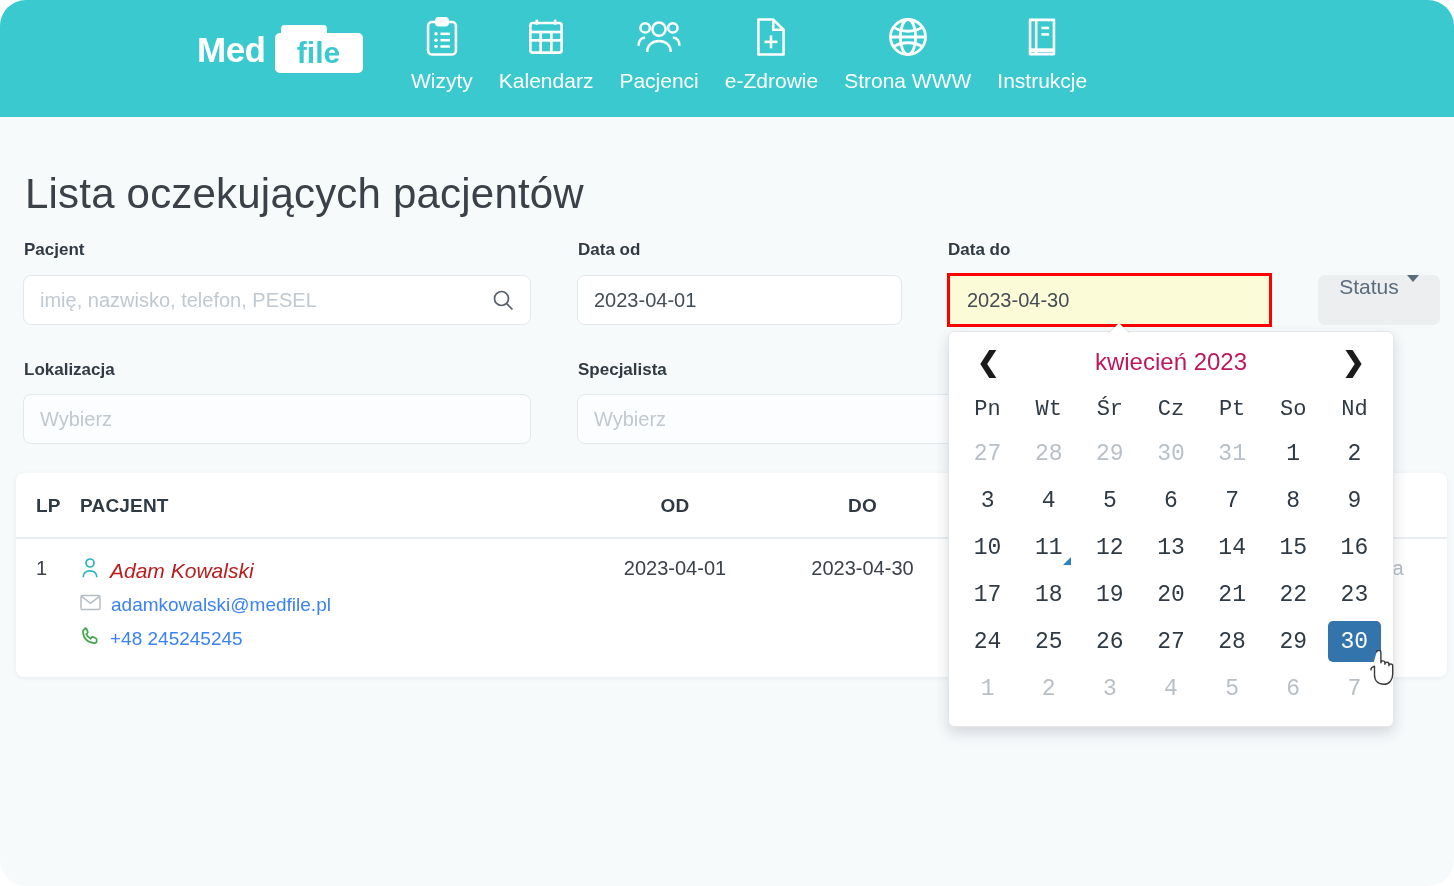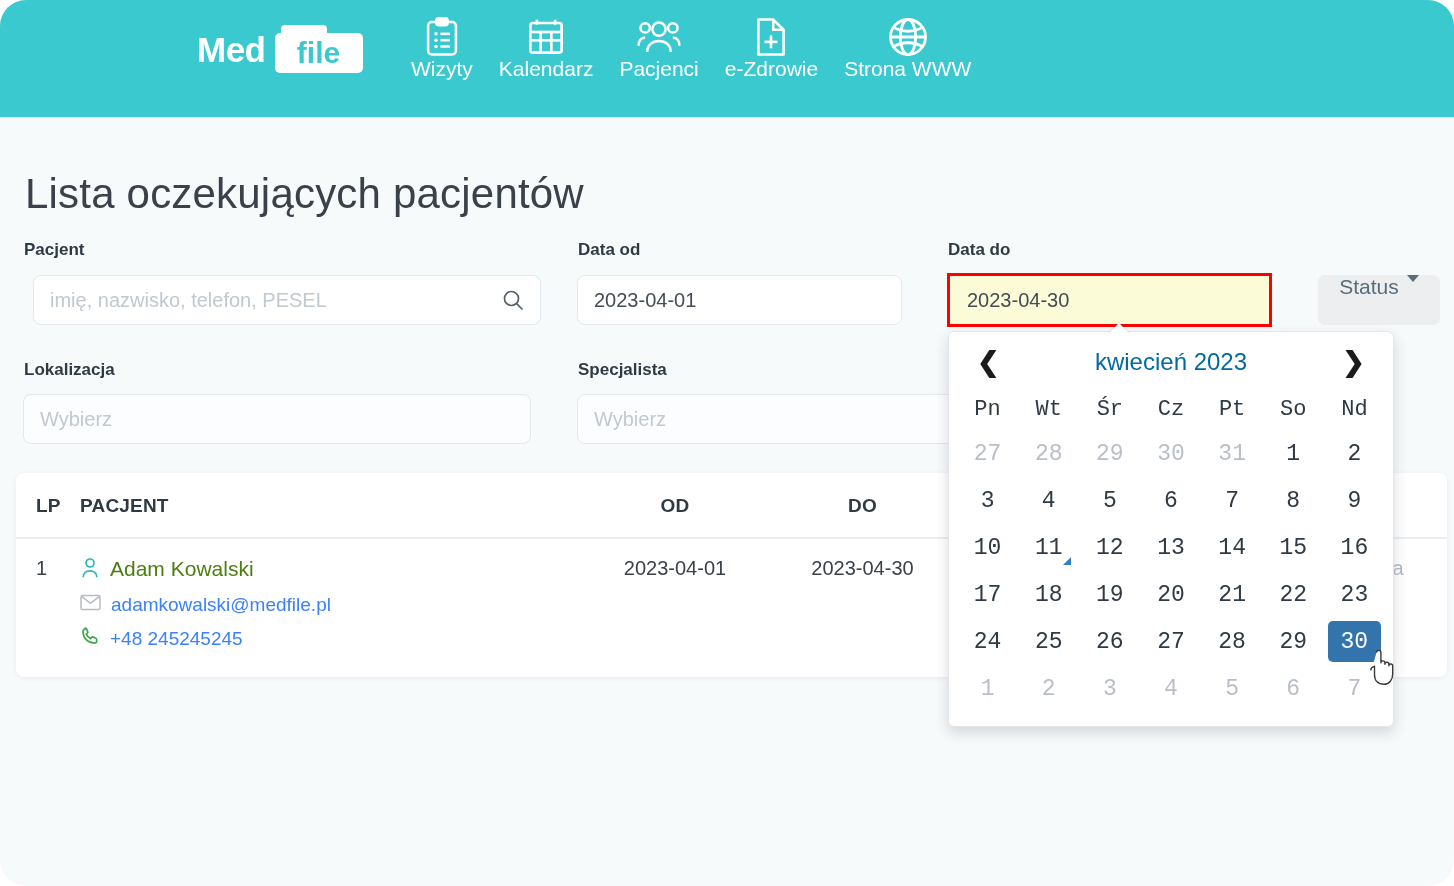--- a/index.html
+++ b/index.html
@@ -101,20 +101,21 @@
     padding: 0 13px;
     cursor: pointer;
   }
   .navitem .ni-icon {
     height: 42px;
     display: flex;
     align-items: center;
     justify-content: center;
   }
   .navitem .ni-label {
+    margin-top: 12px;
     font-size: 21px;
     line-height: 1;
     white-space: nowrap;
   }
 
   
   #page-title {
     position: absolute;
     left: 25px;
     top: 142px;
@@ -140,21 +141,21 @@
     height: 50px;
     font-size: 20px;
     color: #444c55;
     padding: 0 16px;
     font-family: "Liberation Sans", sans-serif;
     outline: none;
   }
   .inp::placeholder { color: #c0c8d0; }
 
   #pacjent-label { left: 24px; top: 240px; }
-  #pacjent-wrap { position: absolute; left: 33px; top: 275px; width: 508px; height: 50px; }
+  #pacjent-wrap { position: absolute; left: 23px; top: 275px; width: 508px; height: 50px; }
   #pacjent-input {
     position: absolute; left: 0; top: 0; width: 508px;
   }
   #search-icon-btn {
     position: absolute;
     right: 16px; top: 13px;
     width: 24px; height: 24px;
     cursor: pointer;
   }
 
@@ -260,25 +261,27 @@
   }
   table.lista tbody td.l { text-align: left; }
   .col-lp { width: 64px; }
   .col-pac { width: 505px; }
   .col-od { width: 180px; }
   .col-do { width: 195px; }
   .col-dok { width: 250px; }
   .col-spec { width: 237px; }
 
   .pac-name {
-    color: #4d7c0f;
+    color: #b91c1c;
     font-size: 21px;
     display: flex;
+    align-items: center;
     gap: 10px;
     cursor: pointer;
+    font-style: italic;
   }
   .pac-sub {
     color: #3b82f6;
     font-size: 19px;
     display: flex;
     align-items: center;
     gap: 10px;
     margin-top: 10px;
   }
   .spec-name { color: #b4bcc4; font-size: 20px; }
@@ -297,21 +300,21 @@
     box-sizing: border-box;
   }
   #dp-head {
     display: flex;
     align-items: center;
     justify-content: space-between;
     padding: 6px 28px 2px 28px;
   }
   #dp-title {
     font-size: 24px;
-    color: #0369a1;
+    color: #be185d;
   }
   .dp-nav {
     color: #1b1b1b;
     font-size: 27px;
     line-height: 1;
     cursor: pointer;
     user-select: none;
     font-weight: bold;
   }
   #dp-grid {
@@ -443,20 +446,32 @@
             <circle cx="12" cy="12" r="10"></circle>
             <ellipse cx="12" cy="12" rx="4.4" ry="10"></ellipse>
             <line x1="2" y1="12" x2="22" y2="12"></line>
             <path d="M3.6 6.4c2.3 1.5 5.2 2.3 8.4 2.3s6.1-.8 8.4-2.3"></path>
             <path d="M3.6 17.6c2.3-1.5 5.2-2.3 8.4-2.3s6.1.8 8.4 2.3"></path>
           </svg>
         </span>
         <span class="ni-label">Strona WWW</span>
       </a>
 
+      <a class="navitem" href="#">
+        <span class="ni-icon">
+          <svg width="36" height="42" viewBox="0 0 22 26" fill="none" stroke="#fff" stroke-width="1.6">
+            <path d="M3.6 2.4h14.8v21.2H3.6z" stroke-linejoin="round"></path>
+            <line x1="7.4" y1="2.4" x2="7.4" y2="23.6"></line>
+            <line x1="10.6" y1="7.4" x2="15.4" y2="7.4"></line>
+            <line x1="10.6" y1="11.4" x2="15.4" y2="11.4"></line>
+            <path d="M3.6 21.2h14.8" stroke-width="2.4"></path>
+          </svg>
+        </span>
+        <span class="ni-label">Instrukcje</span>
+      </a>
 
     </div>
   </div>
 
   <h1 id="page-title">Lista oczekujących pacjentów</h1>
 
   <label class="fld-label" id="pacjent-label">Pacjent</label>
   <div id="pacjent-wrap">
     <input class="inp" id="pacjent-input" type="text" placeholder="imię, nazwisko, telefon, PESEL" style="">
     <span id="search-icon-btn">

